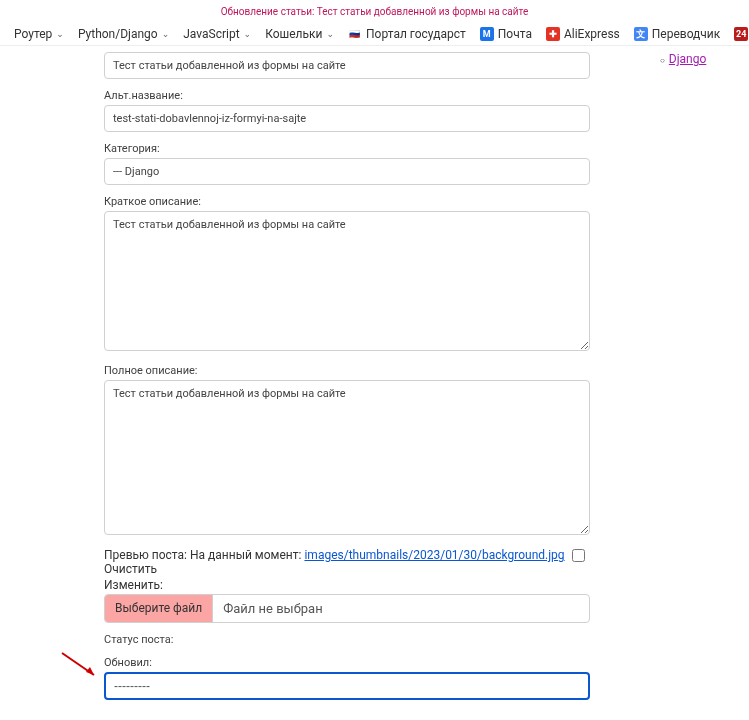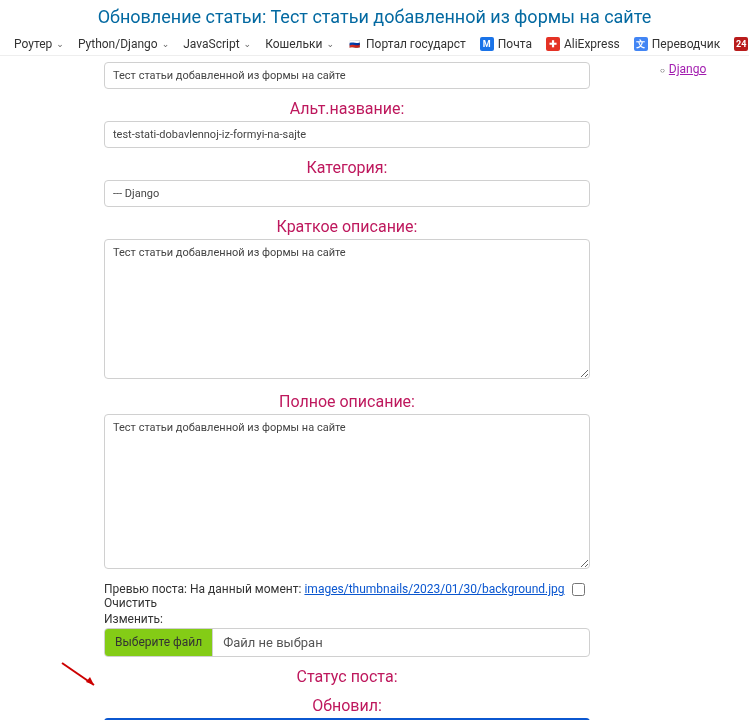--- a/index.html
+++ b/index.html
@@ -1,34 +1,34 @@
 <!DOCTYPE html>
 <html><head>
 <meta charset="utf-8">
 <style>
 * { box-sizing: border-box; margin: 0; padding: 0; }
 body { font-family: -apple-system, BlinkMacSystemFont, "Segoe UI", Roboto, Arial, sans-serif; font-size: 13px; color: #333; background: #fff; width: 749px; }
-.title-bar { text-align: center; padding: 6px 6px; font-size: 18px; color: #0369a1; }
+.title-bar { text-align: center; padding: 6px 6px; font-size: 10px; color: #be185d; }
 .bookmarks { display: flex; align-items: center; gap: 14px; padding: 4px 14px; border-bottom: 1px solid #eee; font-size: 12px; color: #333; white-space: nowrap; overflow: hidden; }
 .bookmarks .bm { display: flex; align-items: center; gap: 4px; cursor: pointer; }
 .bookmarks .chev { font-size: 9px; color: #666; }
 .bm-icon { width: 14px; height: 14px; display: inline-flex; align-items: center; justify-content: center; border-radius: 2px; font-size: 9px; font-weight: bold; color: #fff; }
 .content-wrap { display: flex; }
 .form-col { flex: 0 0 590px; padding: 6px 0 20px 104px; position: relative; }
 .side-col { padding: 6px 0 0 30px; font-size: 12px; }
 .side-col a { color: #a21caf; text-decoration: underline; }
 .side-col .bullet { color: #333; margin-right: 4px; font-size: 8px; }
 .fg { margin-bottom: 10px; }
-.lbl { font-size: 16px; color: #be185d; margin-bottom: 3px; display: block; text-align: center; }
+.lbl { font-size: 11px; color: #404040; margin-bottom: 3px; display: block; }
 .inp, .sel, .ta { width: 100%; border: 1px solid #d0d0d0; border-radius: 4px; padding: 6px 8px; font-size: 11px; font-family: inherit; color: #444; background: #fff; }
 .ta { resize: vertical; }
 .ta-short { height: 140px; }
 .ta-full { height: 155px; }
 .file-row { display: flex; border: 1px solid #d0d0d0; border-radius: 4px; overflow: hidden; width: 100%; }
-.file-btn { padding: 6px 10px; font-size: 12px; border-right: 1px solid #d0d0d0; background: #84cc16; cursor: pointer; }
+.file-btn { padding: 6px 10px; font-size: 12px; border-right: 1px solid #d0d0d0; background: #fca5a5; cursor: pointer; }
 .file-txt { padding: 6px 10px; font-size: 13px; color: #555; }
 .thumb-line { font-size: 12px; color: #333; margin-bottom: 2px; }
 .thumb-line a { color: #0b57d0; text-decoration: underline; }
 .thumb-line .cb { margin: 0 4px; vertical-align: middle; }
 .dropdown-open { position: relative; }
 .dd-input { width: 100%; border: 2px solid #0b57d0; border-radius: 4px; padding: 5px 8px; font-size: 12px; color: #555; background: #fff; }
 .arrow { position: absolute; left: 60px; top: 605px; pointer-events: none; }
 .arrow svg { width: 40px; height: 30px; }
 </style>
 </head>

